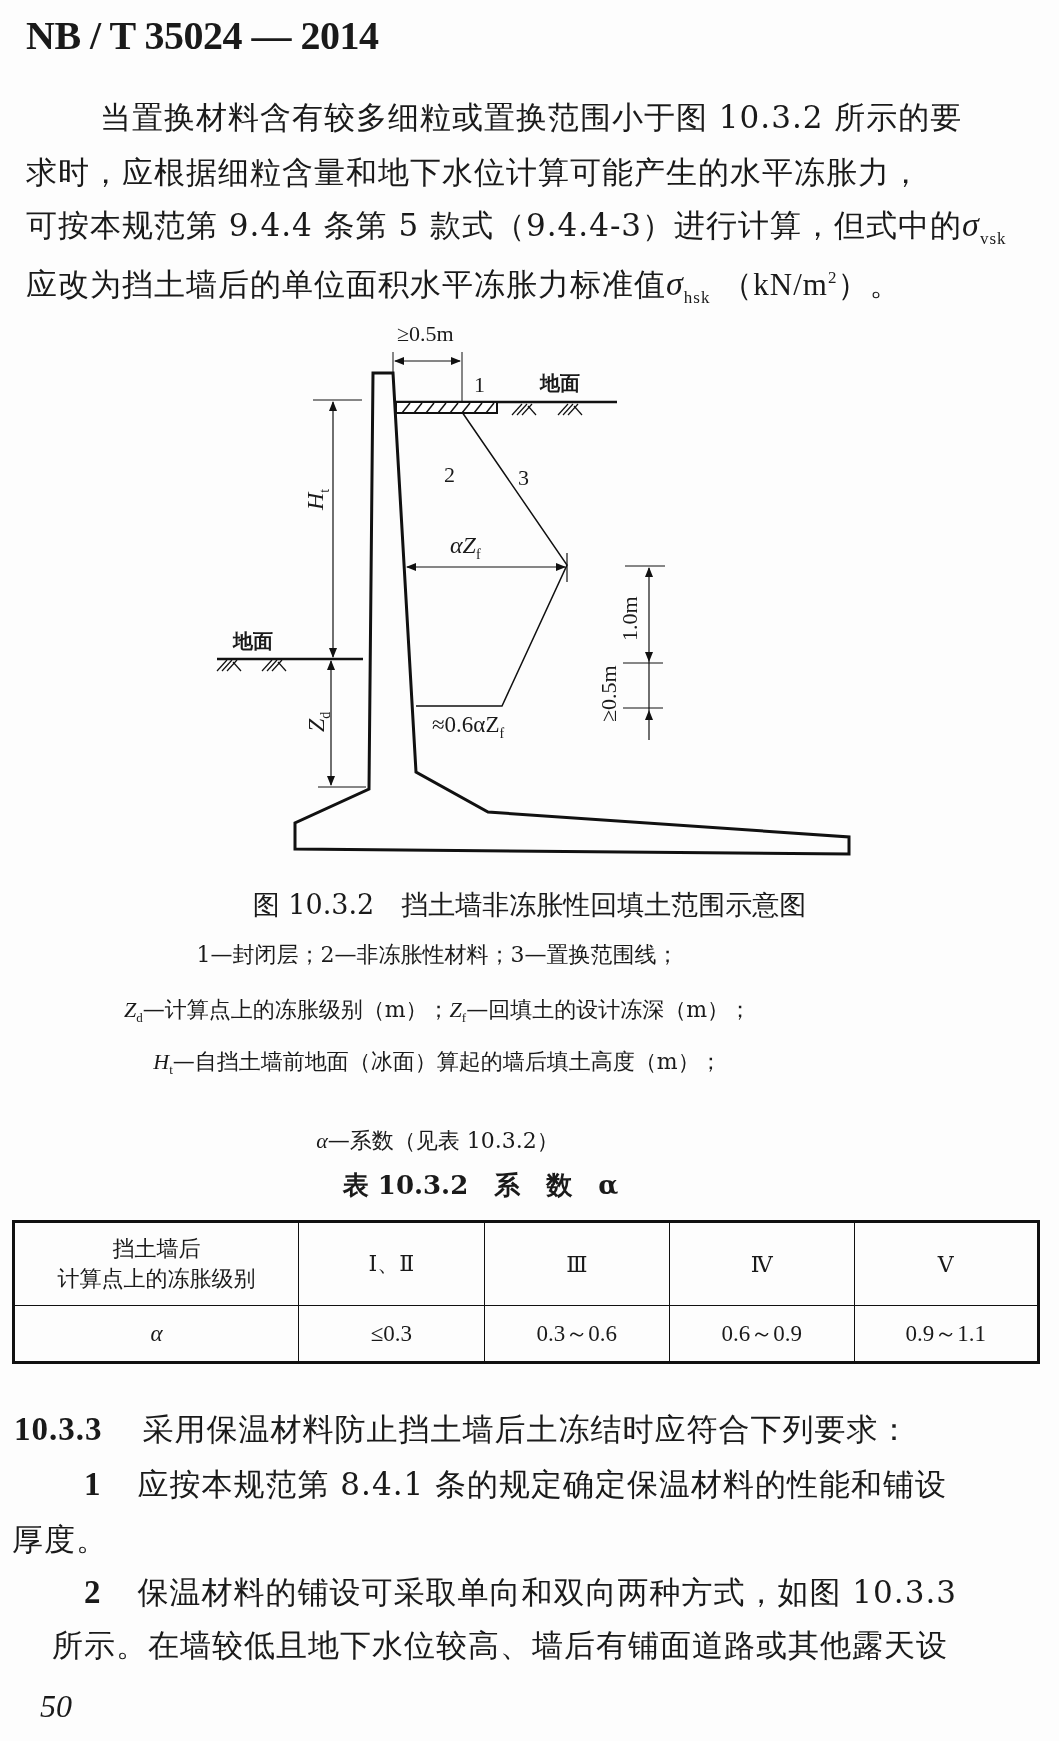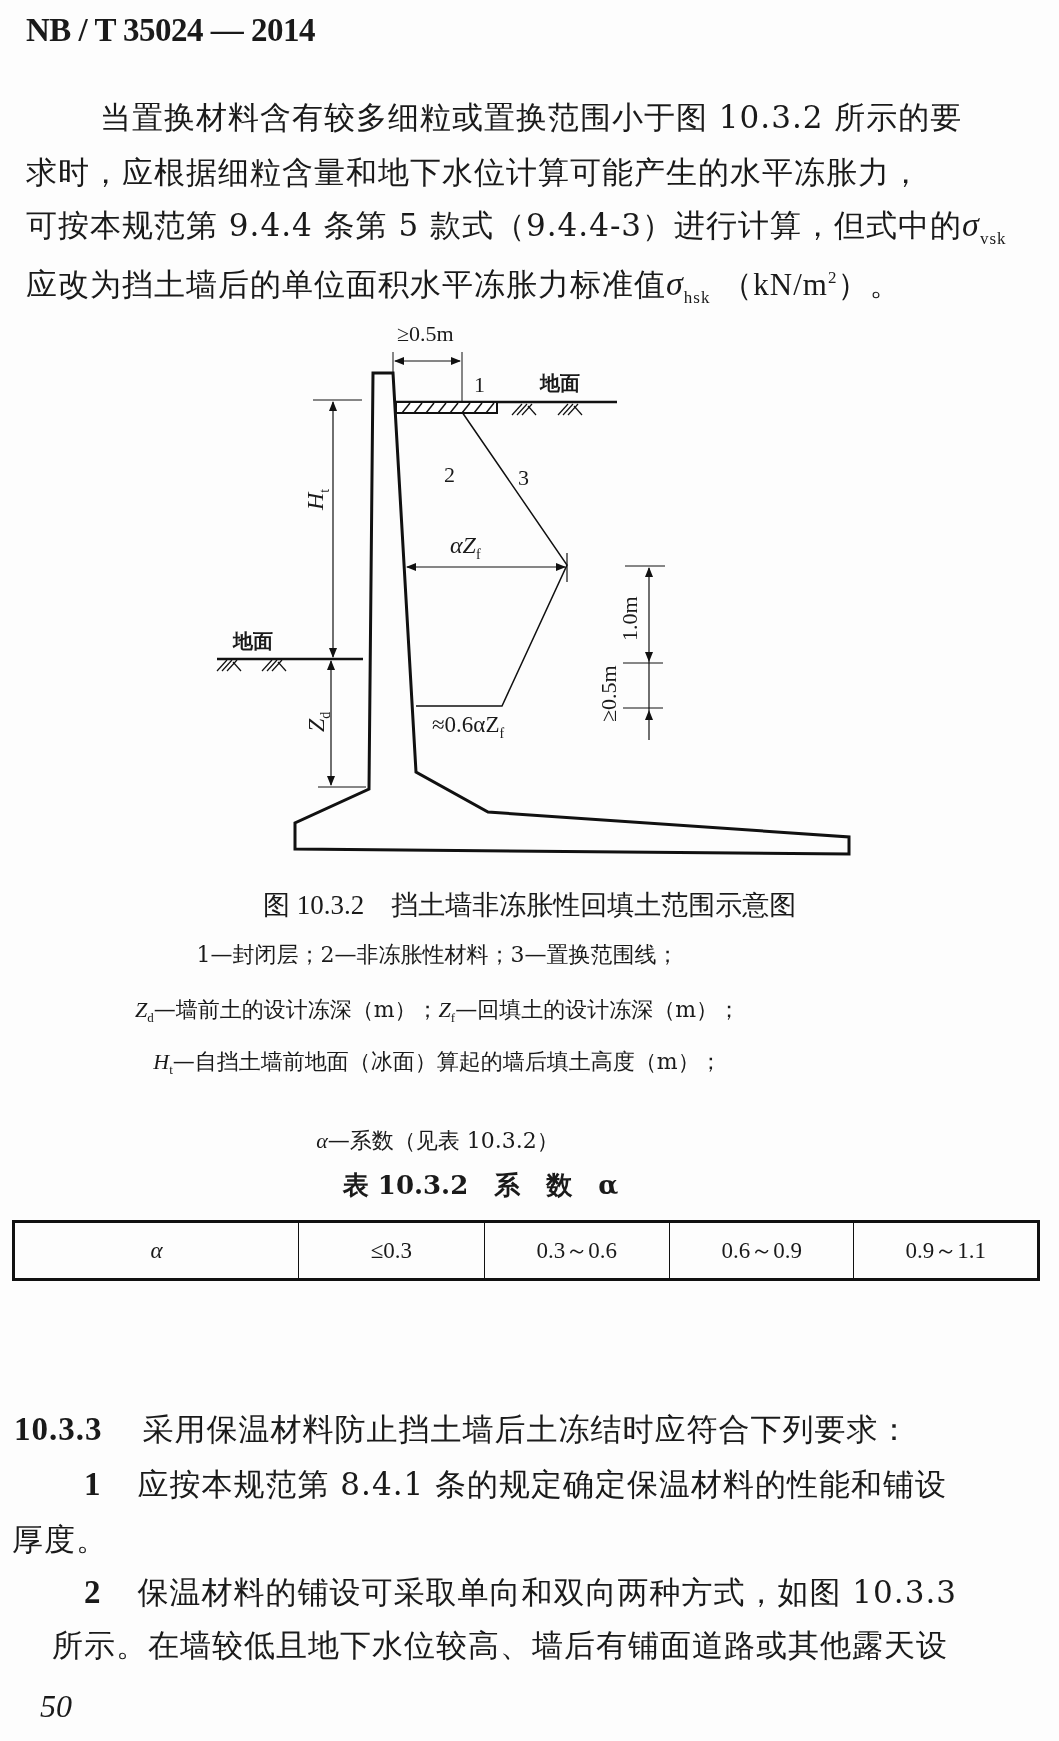--- a/index.html
+++ b/index.html
@@ -1,25 +1,25 @@
 <!DOCTYPE html>
 <html><head>
 <meta charset="utf-8">
 <style>
   html, body { margin:0; padding:0; background:#fdfdfd; }
   body { width:1059px; height:1741px; position:relative; overflow:hidden;
          font-family:"DejaVu Serif","Liberation Serif",serif; color:#1a1a1a; }
   .abs { position:absolute; white-space:nowrap; }
-  .std { left:26px; top:12px; font-family:"Liberation Serif",serif; font-weight:bold; font-size:33px; letter-spacing:-0.5px; }
+  .std { left:26px; top:12px; font-family:"Liberation Serif",serif; font-weight:bold; font-size:40px; letter-spacing:-0.5px; }
   .para { font-size:31px; line-height:34px; letter-spacing:1px; }
   .sub { font-size:17px; vertical-align:-8px; }
   .sup { font-size:17px; vertical-align:12px; }
   .sym { font-family:"Liberation Serif",serif; font-style:italic; font-size:34px; }
   .lat { font-family:"Liberation Serif",serif; }
-  .caption { font-size:27px; left:0; width:1059px; text-align:center;font-family:Liberation Serif, serif; }
+  .caption { font-size:27px; left:0; width:1059px; text-align:center; }
   .legend { font-size:22px; left:0; width:875px; text-align:center; }
   .tbltitle { font-size:26px; font-weight:bold; left:0; width:961px; text-align:center; }
   .diag { position:absolute; left:0; top:0; }
   .dlabel { position:absolute; font-size:20px; white-space:nowrap; }
   .it { font-family:"Liberation Serif",serif; font-style:italic; }
   table.coef { position:absolute; left:12px; top:1220px; width:1028px; border-collapse:collapse;
                border:3px solid #111; font-size:22px; }
   table.coef td { border:1.5px solid #111; text-align:center; vertical-align:middle; padding:0; }
   table.coef tr.h td { height:82px; }
   table.coef tr.v td { height:55px; font-family:"Liberation Serif",serif; font-size:23px; }
@@ -121,34 +121,44 @@
 <div class="dlabel it" style="left:450px;top:532px;font-size:24px;"><span>αZ</span><span style="font-size:14px;vertical-align:-6px;font-style:normal;">f</span></div>
 <div class="dlabel it" style="left:302px;top:510px;font-size:24px;transform:rotate(-90deg);transform-origin:left top;"><span>H</span><span style="font-size:14px;vertical-align:-6px;font-style:normal;">t</span></div>
 <div class="dlabel" style="left:233px;top:628px;font-weight:bold;">地面</div>
 <div class="dlabel it" style="left:303px;top:732px;font-size:24px;transform:rotate(-90deg);transform-origin:left top;"><span>Z</span><span style="font-size:14px;vertical-align:-6px;font-style:normal;">d</span></div>
 <div class="dlabel lat" style="left:432px;top:712px;font-size:23px;"><span>≈0.6αZ</span><span style="font-size:14px;vertical-align:-6px;">f</span></div>
 <div class="dlabel lat" style="left:617px;top:641px;font-size:22px;transform:rotate(-90deg);transform-origin:left top;">1.0m</div>
 <div class="dlabel lat" style="left:596px;top:722px;font-size:22px;transform:rotate(-90deg);transform-origin:left top;">≥0.5m</div>
 
 <div class="abs caption" style="top:887px;">图 10.3.2　挡土墙非冻胀性回填土范围示意图</div>
 <div class="abs legend" style="top:940px;">1—封闭层；2—非冻胀性材料；3—置换范围线；</div>
-<div class="abs legend" style="top:995px;"><span class="it">Z</span><span class="lat" style="font-size:13px;vertical-align:-5px;">d</span><span>—墙前土的设计冻深（m）；</span><span class="it">Z</span><span class="lat" style="font-size:13px;vertical-align:-5px;">f</span><span>—回填土的设计冻深（m）；</span></div>
+<div class="abs legend" style="top:995px;"><span class="it">Z</span><span class="lat" style="font-size:13px;vertical-align:-5px;">d</span><span>—计算点上的冻胀级别（m）；</span><span class="it">Z</span><span class="lat" style="font-size:13px;vertical-align:-5px;">f</span><span>—回填土的设计冻深（m）；</span></div>
 <div class="abs legend" style="top:1047px;"><span class="it">H</span><span class="lat" style="font-size:13px;vertical-align:-5px;">t</span><span>—自挡土墙前地面（冰面）算起的墙后填土高度（m）；</span></div>
 <div class="abs legend" style="top:1112px;margin-top:14px;"><span class="it">α</span><span>—系数（见表 10.3.2）</span></div>
 
 <div class="abs tbltitle" style="top:1168px;">表 10.3.2　系　数　α</div>
 <table class="coef">
   <colgroup>
       <col style="width:286px">
       <col style="width:186px">
       <col style="width:186px">
       <col style="width:185px">
       <col style="width:185px">
     </colgroup>
   <tbody>
+      <tr class="h">
+    <td>
+          <div>挡土墙后</div>
+          <div>计算点上的冻胀级别</div>
+        </td>
+    <td>Ⅰ、Ⅱ</td>
+    <td>Ⅲ</td>
+    <td>Ⅳ</td>
+    <td>Ⅴ</td>
+  </tr>
   <tr class="v">
     <td class="it">α</td>
     <td>≤0.3</td>
     <td>0.3～0.6</td>
     <td>0.6～0.9</td>
     <td>0.9～1.1</td>
   </tr>
 </tbody>
   </table>
 

